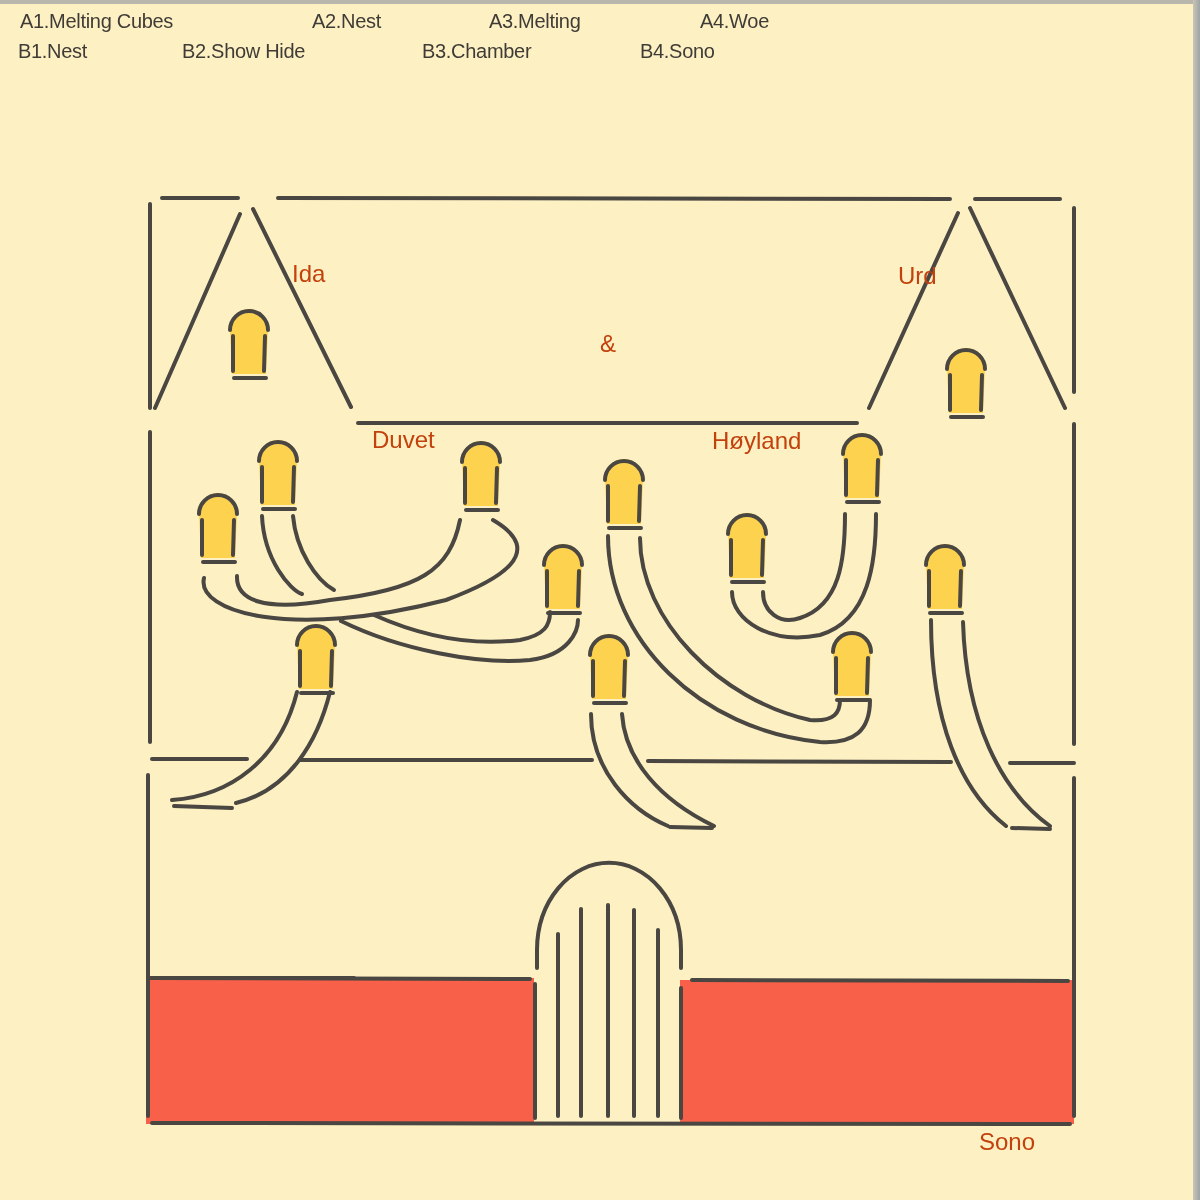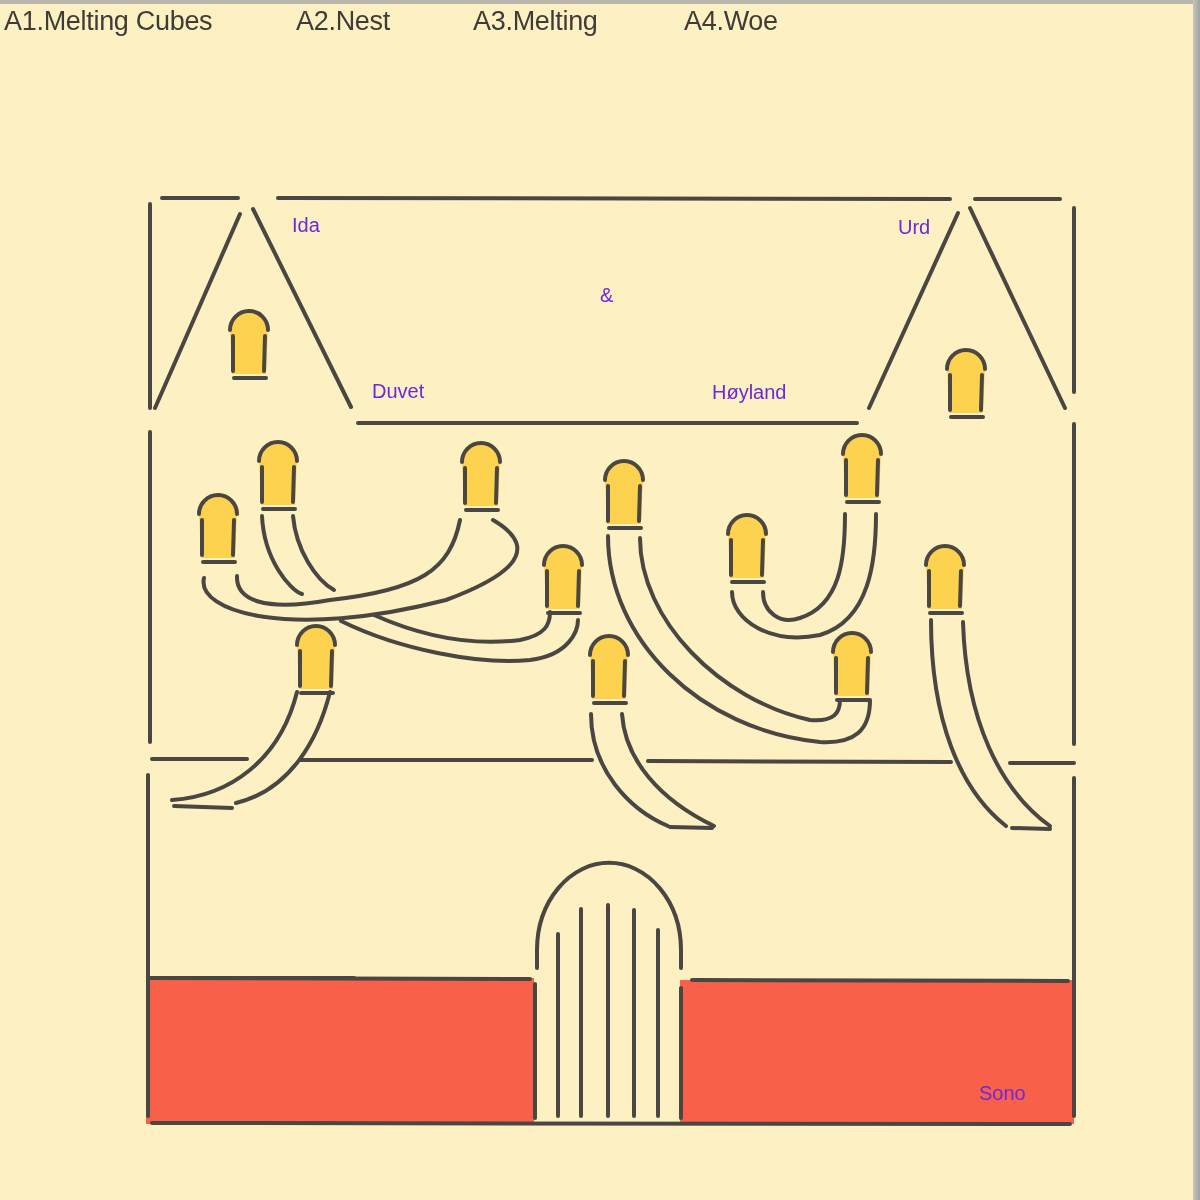--- a/index.html
+++ b/index.html
@@ -11,42 +11,49 @@
     }
     .top-strip {
       position: absolute; left: 0; top: 0; width: 1200px; height: 4px;
       background: #b9b7ac;
     }
     .right-edge {
       position: absolute; right: 0; top: 0; width: 7px; height: 1200px;
       background: linear-gradient(to right, #c9c6b4, #9ea3a6);
     }
     .tracklist {
-      position: absolute; left: 8px; top: 6px; width: 1100px;
-      color: #3f3c37; font-size: 27px; line-height: 30px;
+      position: absolute; left: 0; top: 6px; width: 1100px;
+      color: #3f3c37; font-size: 20px; line-height: 30px;
       letter-spacing: -0.3px;
+      padding-left: 24px;
     }
     .track-row { position: relative; height: 30px; }
     .track { position: absolute; top: 0; white-space: nowrap; }
     svg.art { position: absolute; left: 0; top: 0; }
     .label {
-      position: absolute; color: #6d28d9; font-size: 20px; white-space: nowrap;
+      position: absolute; color: #c2410c; font-size: 24px; white-space: nowrap; margin-top: 46px;
     }
   </style>
 </head>
 <body>
 
 <div class="top-strip"></div>
 
 <div class="tracklist">
   <div class="track-row">
     <span class="track" style="left:-4px">A1.Melting Cubes</span>
     <span class="track" style="left:288px">A2.Nest</span>
     <span class="track" style="left:465px">A3.Melting</span>
     <span class="track" style="left:676px">A4.Woe</span>
+  </div>
+  <div class="track-row">
+    <span class="track" style="left:-6px">B1.Nest</span>
+    <span class="track" style="left:158px">B2.Show Hide</span>
+    <span class="track" style="left:398px">B3.Chamber</span>
+    <span class="track" style="left:616px">B4.Sono</span>
   </div>
 </div>
 
 <svg class="art" width="1200" height="1200" viewBox="0 0 1200 1200">
   <defs>
     <g id="lamp">
 
       <path d="M-19 12 A19 19 0 0 1 19 12 L19 14 L17 58 L-17 58 L-19 14 Z" fill="#fdd24f"></path>
       <path d="M-19 14 A19 19 0 0 1 19 14" fill="none" stroke="#4a4641" stroke-width="4" stroke-linecap="round"></path>
       <line x1="-16" y1="20" x2="-16" y2="55" stroke="#4a4641" stroke-width="4" stroke-linecap="round"></line>

